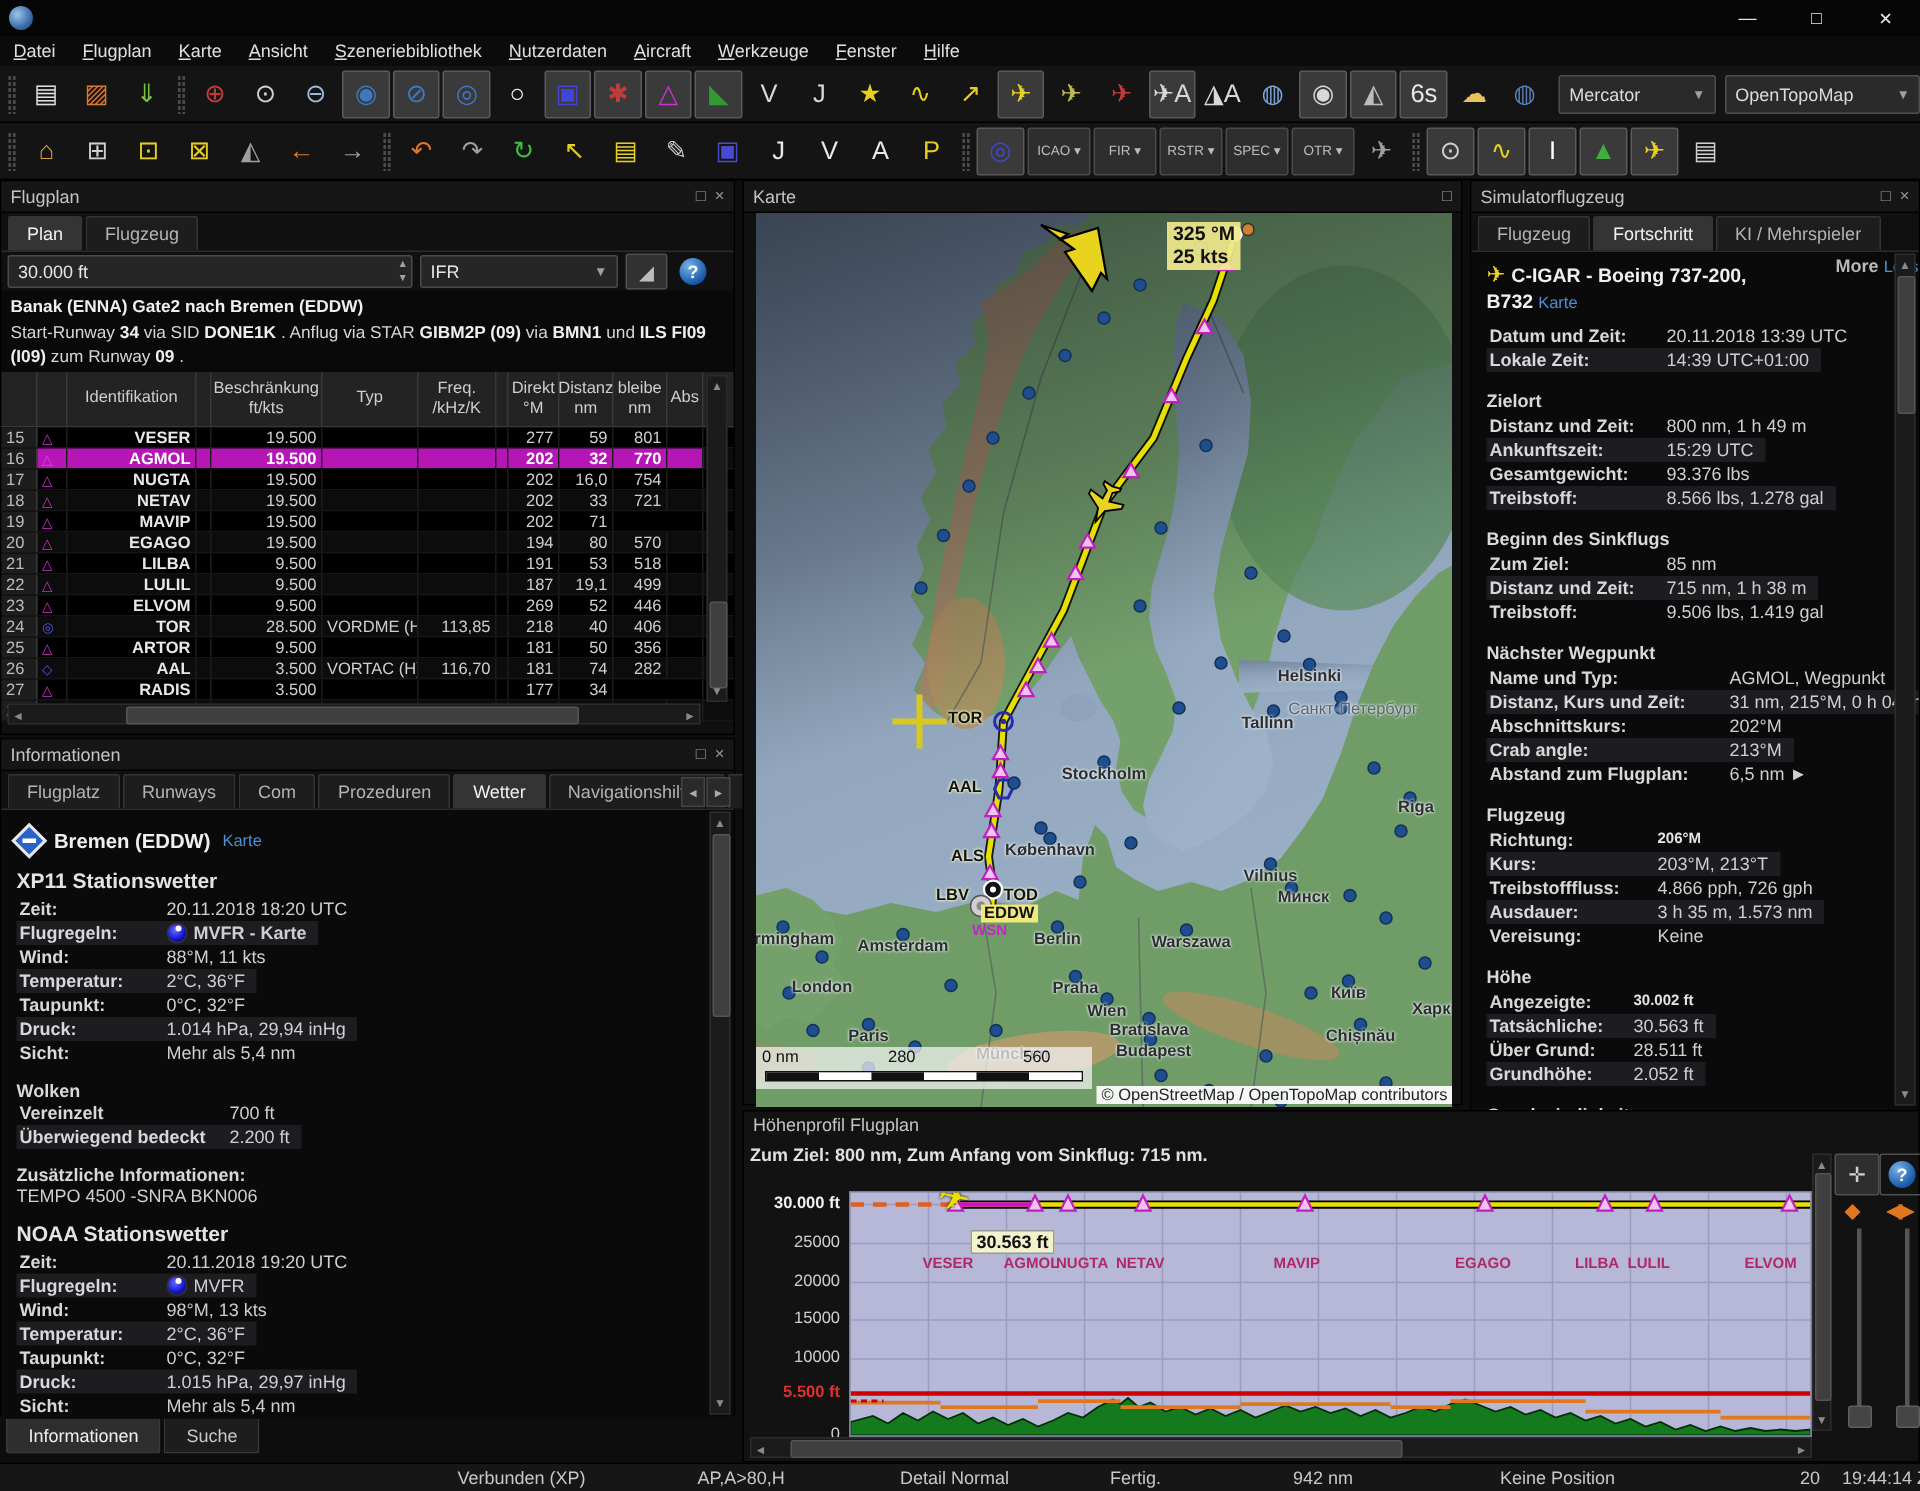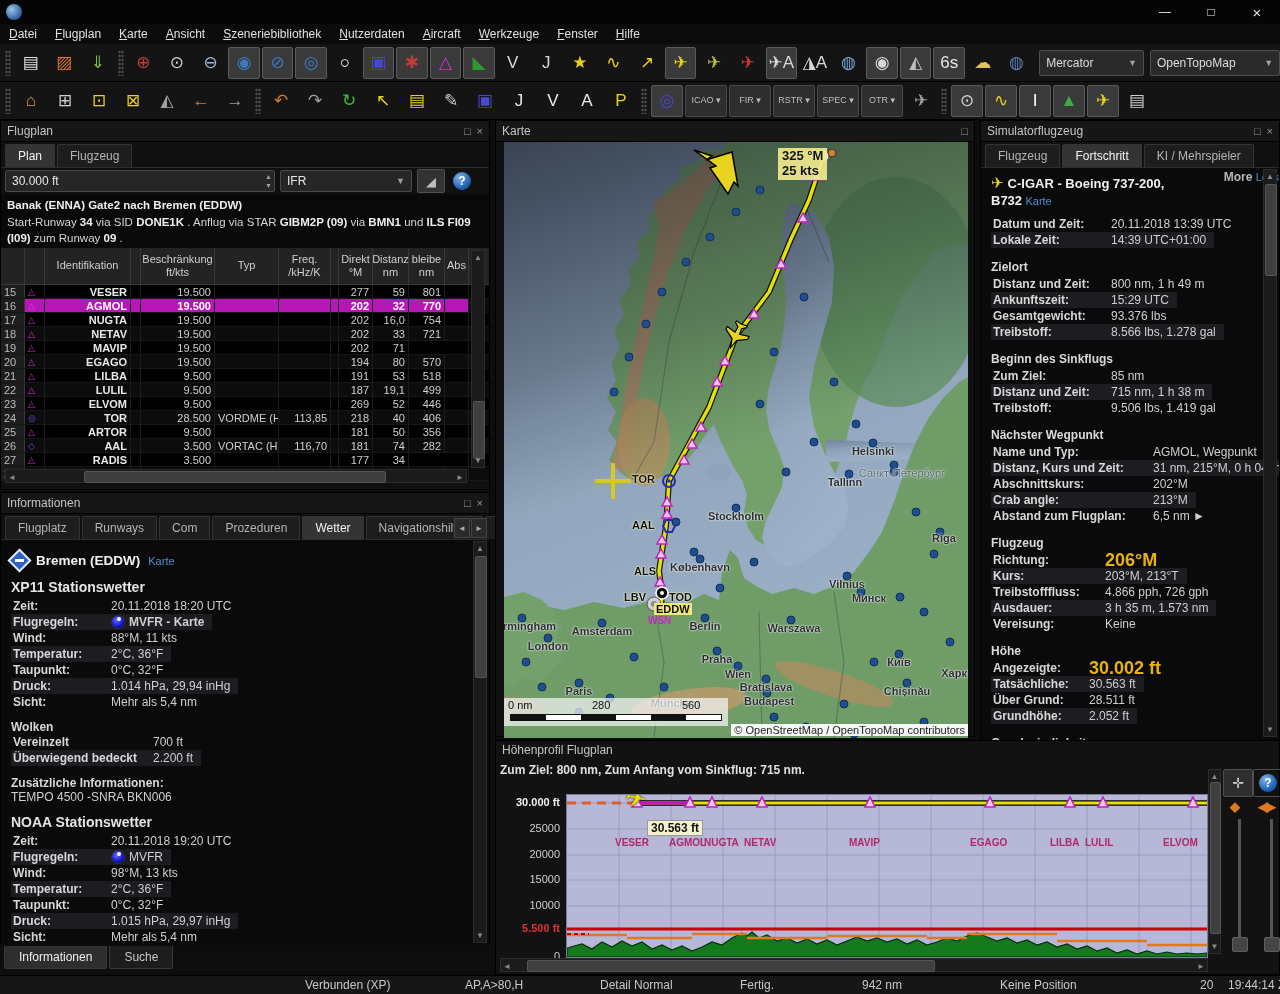--- a/index.html
+++ b/index.html
@@ -95,21 +95,21 @@
   #sim-content{position:relative;padding:6px 10px;font-size:12px;overflow:hidden;background:#0a0a0a;}
   #sim-head{position:relative;margin-bottom:6px;padding-right:70px;}
   #sim-title{font-size:13px;font-weight:bold;color:#f0f0f0;line-height:1.3;}
   #sim-links{position:absolute;right:0;top:2px;font-size:12px;}
   .plane-ico{color:#e8d31e;font-size:15px;margin-right:4px;}
   .sim-sec{font-weight:bold;color:#dadada;margin:12px 0 2px 0;}
   .srow{display:flex;line-height:16px;width:max-content;padding:0 8px 0 2px;}
   .srow.sh{background:#1d1d21;}
   .slab{font-weight:bold;color:#d8d8d8;flex:none;}
   .sval{color:#cfcfcf;white-space:nowrap;}
-  .sval.b{font-weight:bold;color:#eab308;font-size:18px;}
+  .sval.b{font-weight:bold;color:#e5e5e5;font-size:10px;}
   
   #profile{left:495px;top:740px;width:785px;height:235px;background:#121212;border:1px solid #000;box-sizing:border-box;}
   #prof-title{position:absolute;left:6px;top:2px;font-size:12px;color:#c4c4c4;}
   #prof-sub{position:absolute;left:4px;top:22px;font-size:12px;font-weight:bold;color:#e0e0e0;}
   #prof-plot{position:absolute;left:70px;top:53px;width:640px;height:162px;background:#b7b7d8;border:1px solid #7a7a9a;overflow:hidden;}
   .ylab{position:absolute;font-size:11px;color:#cfcfcf;text-align:right;width:62px;transform:translateY(-50%);}
   .ylab.big{font-weight:bold;color:#f0f0f0;}
   .ylab.red{color:#e03030;font-weight:bold;}
   .pwlab{position:absolute;top:42px;font-size:10px;font-weight:bold;color:#b02868;white-space:nowrap;}
   #ac-label{position:absolute;left:80px;top:25px;background:#f2f2cc;border:1px solid #999;color:#111;font-weight:bold;font-size:12px;padding:0 3px;}
@@ -855,21 +855,21 @@
           <div class="city" style="left: 403px; top: 549px;">Chișinău</div>
           <div class="city" style="left: 290px; top: 486px;">Warszawa</div>
           <div class="city" style="left: 201px; top: 484px;">Berlin</div>
           <div class="city" style="left: 213px; top: 517px;">Praha</div>
           <div class="city" style="left: 234px; top: 532px;">Wien</div>
           <div class="city" style="left: 262px; top: 545px;">Bratislava</div>
           <div class="city" style="left: 265px; top: 559px;">Budapest</div>
           <div class="city" style="left: 171px; top: 561px;">München</div>
           <div class="city" style="left: 98px; top: 489px;">Amsterdam</div>
           <div class="city" style="left: 20px; top: 484px;">Birmingham</div>
-          <div class="city" style="left: 44px; top: 504px;">London</div>
+          <div class="city" style="left: 44px; top: 516px;">London</div>
           <div class="city" style="left: 75px; top: 549px;">Paris</div>
         </div>
       <div id="map-route-labels">
           <div class="rlabel" style="left: 128px; top: 331px;">TOR</div>
           <div class="rlabel" style="left: 128px; top: 377px;">AAL</div>
           <div class="rlabel" style="left: 130px; top: 423px;">ALS</div>
           <div class="rlabel" style="left: 120px; top: 449px;">LBV</div>
           <div class="rlabel" style="left: 165px; top: 449px;">TOD</div>
           <div class="rlabel bg" style="left: 150px; top: 461px;">EDDW</div>
           <div class="rlabel mag" style="left: 144px; top: 473px;">WSN</div>

